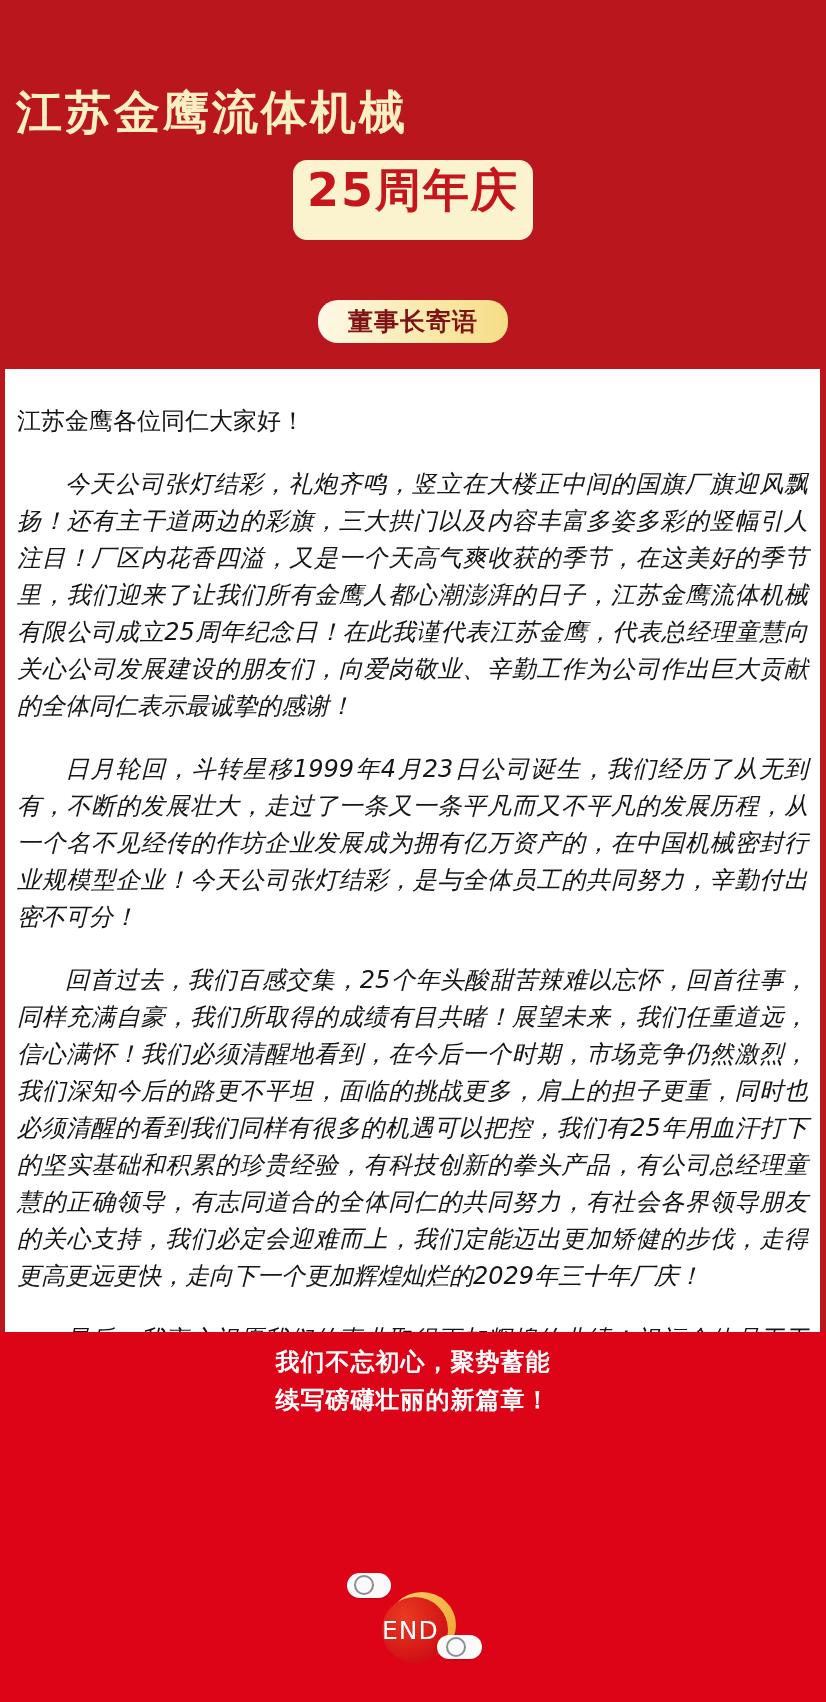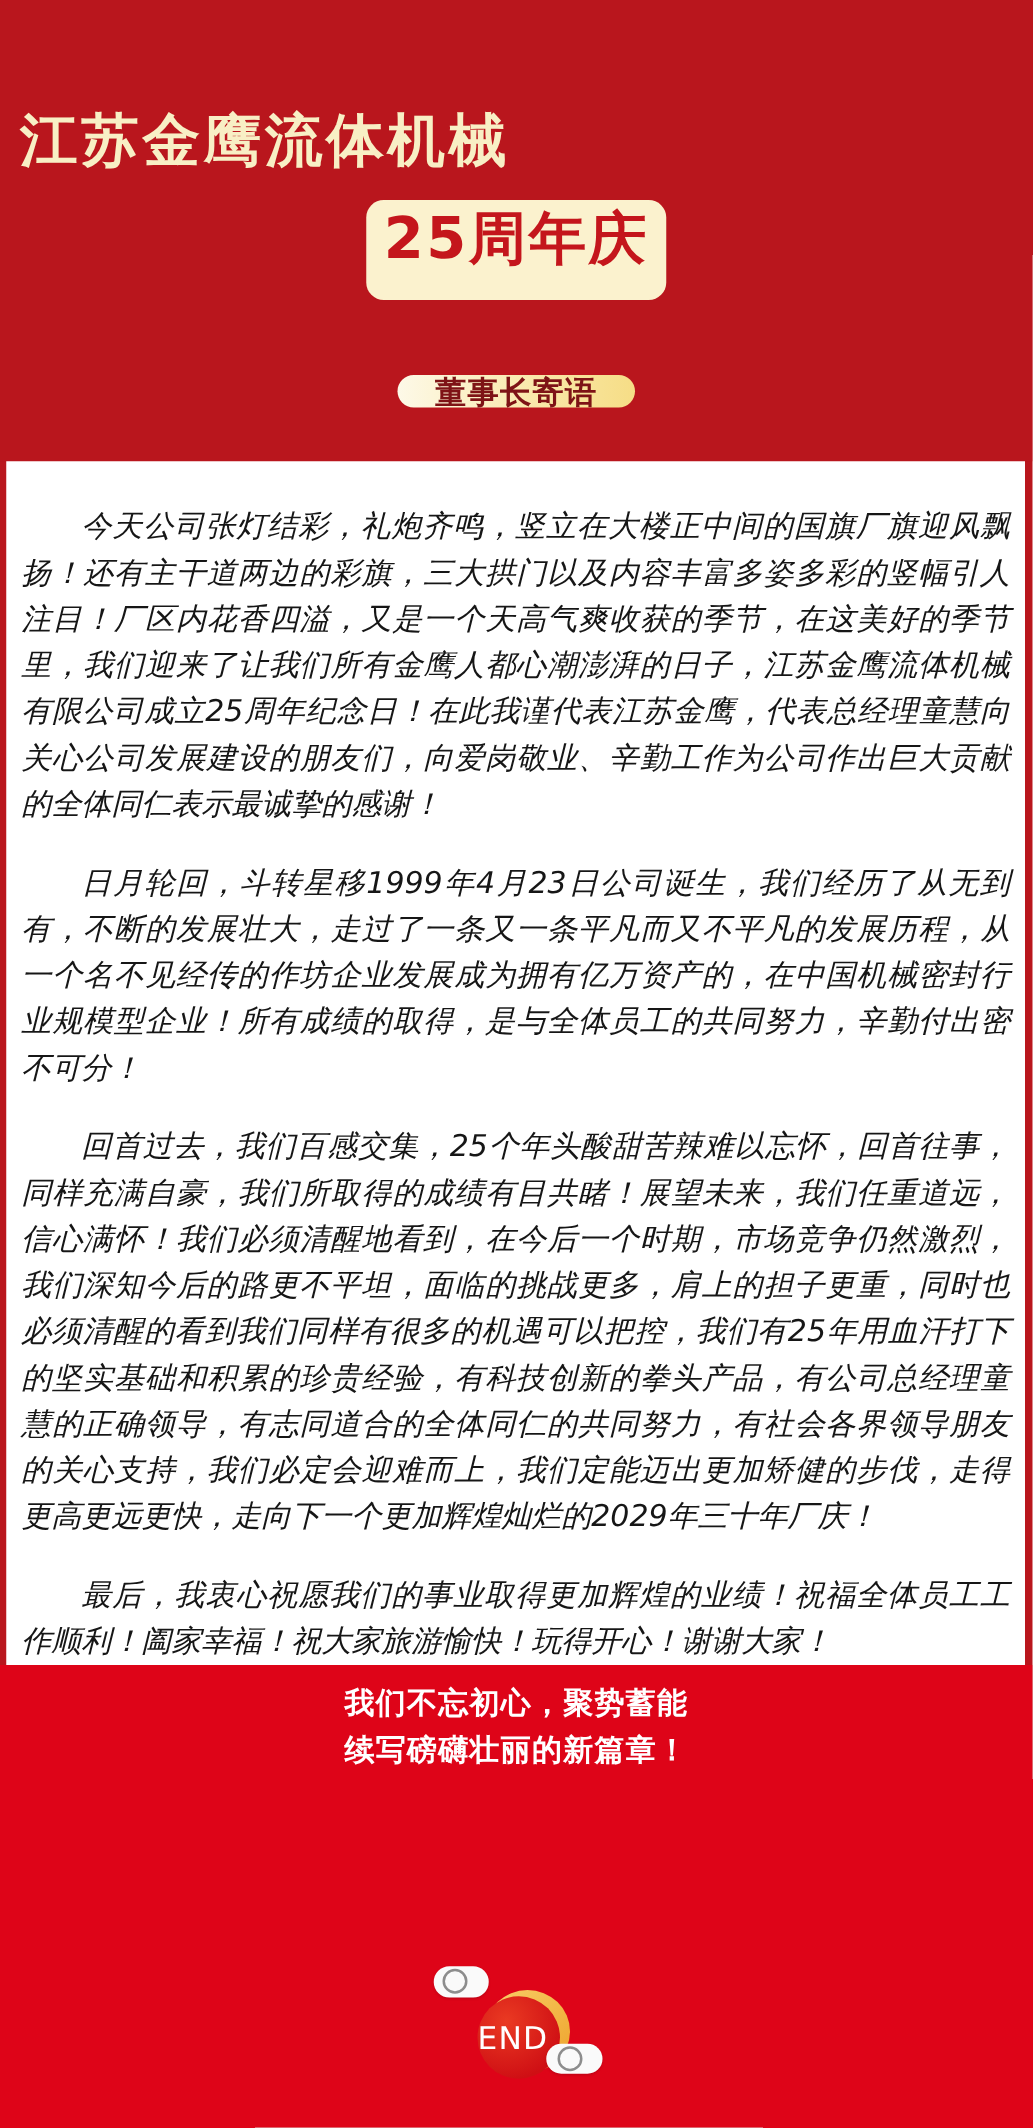--- a/index.html
+++ b/index.html
@@ -19,21 +19,21 @@
   }
   .anniv-badge{
     position:absolute;top:160px;left:50%;transform:translateX(-50%);
     width:240px;height:80px;border-radius:14px;
     background:#fbf2ce;
     display:flex;align-items:flex-start;justify-content:center;
     color:#c4161c;font-size:46px;font-weight:bold;letter-spacing:2px;
   }
   .chairman-pill{
     position:absolute;top:300px;left:50%;transform:translateX(-50%);
-    height:26px;padding:0 30px;border-radius:20px;
+    height:43px;padding:0 30px;border-radius:20px;
     background:linear-gradient(90deg,#fdf9e8 0%,#f9e8a8 60%,#f6dd86 100%);
     display:flex;align-items:center;justify-content:flex-end;
     color:#7e1316;font-size:25px;font-weight:bold;letter-spacing:1px;
   }
 
   
   .card{
     position:absolute;top:369px;left:5px;right:6px;height:963px;
     background:#ffffff;box-sizing:border-box;
     padding:34px 12px 0 12px;
@@ -82,22 +82,23 @@
     <div class="company-title">江苏金鹰流体机械</div>
     <div class="anniv-badge">
       <span>25周年庆</span>
     </div>
     <div class="chairman-pill">
       <span>董事长寄语</span>
     </div>
   </div>
 
   <div class="card">
+    <p>江苏金鹰各位同仁大家好！</p>
     <p class="indent">今天公司张灯结彩，礼炮齐鸣，竖立在大楼正中间的国旗厂旗迎风飘扬！还有主干道两边的彩旗，三大拱门以及内容丰富多姿多彩的竖幅引人注目！厂区内花香四溢，又是一个天高气爽收获的季节，在这美好的季节里，我们迎来了让我们所有金鹰人都心潮澎湃的日子，江苏金鹰流体机械有限公司成立25周年纪念日！在此我谨代表江苏金鹰，代表总经理童慧向关心公司发展建设的朋友们，向爱岗敬业、辛勤工作为公司作出巨大贡献的全体同仁表示最诚挚的感谢！</p>
-    <p class="indent">日月轮回，斗转星移1999年4月23日公司诞生，我们经历了从无到有，不断的发展壮大，走过了一条又一条平凡而又不平凡的发展历程，从一个名不见经传的作坊企业发展成为拥有亿万资产的，在中国机械密封行业规模型企业！所有成绩的取得，是与全体员工的共同努力，辛勤付出密不可分！</p>
+    <p class="indent">日月轮回，斗转星移1999年4月23日公司诞生，我们经历了从无到有，不断的发展壮大，走过了一条又一条平凡而又不平凡的发展历程，从一个名不见经传的作坊企业发展成为拥有亿万资产的，在中国机械密封行业规模型企业！今天公司张灯结彩，是与全体员工的共同努力，辛勤付出密不可分！</p>
     <p class="indent">回首过去，我们百感交集，25个年头酸甜苦辣难以忘怀，回首往事，同样充满自豪，我们所取得的成绩有目共睹！展望未来，我们任重道远，信心满怀！我们必须清醒地看到，在今后一个时期，市场竞争仍然激烈，我们深知今后的路更不平坦，面临的挑战更多，肩上的担子更重，同时也必须清醒的看到我们同样有很多的机遇可以把控，我们有25年用血汗打下的坚实基础和积累的珍贵经验，有科技创新的拳头产品，有公司总经理童慧的正确领导，有志同道合的全体同仁的共同努力，有社会各界领导朋友的关心支持，我们必定会迎难而上，我们定能迈出更加矫健的步伐，走得更高更远更快，走向下一个更加辉煌灿烂的2029年三十年厂庆！</p>
     <p class="indent">最后，我衷心祝愿我们的事业取得更加辉煌的业绩！祝福全体员工工作顺利！阖家幸福！祝大家旅游愉快！玩得开心！谢谢大家！</p>
   </div>
 
   <div class="footer">
     <div class="footer-lines">
       <div class="slogan">我们不忘初心，聚势蓄能</div>
       <div class="slogan">续写磅礴壮丽的新篇章！</div>
     </div>
 

